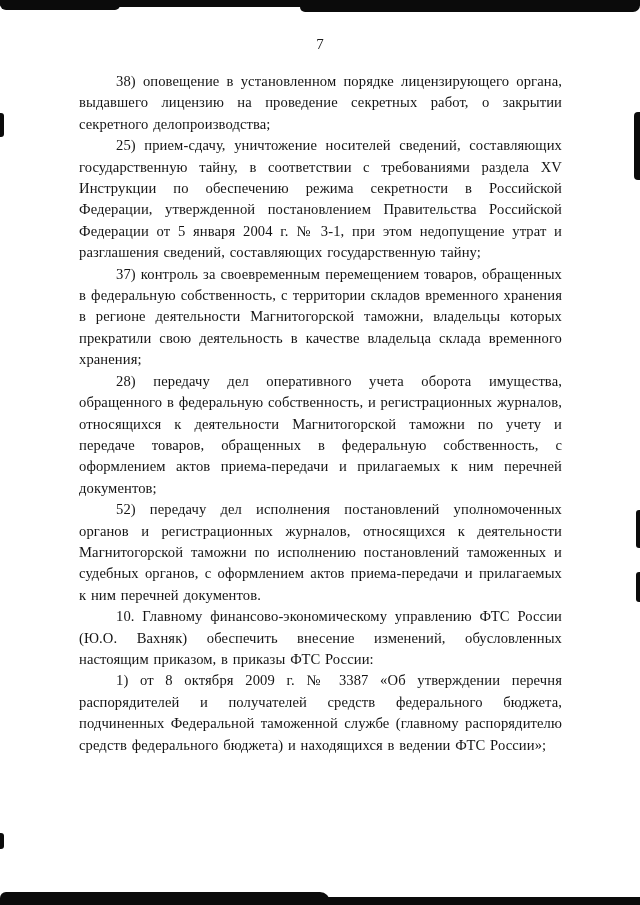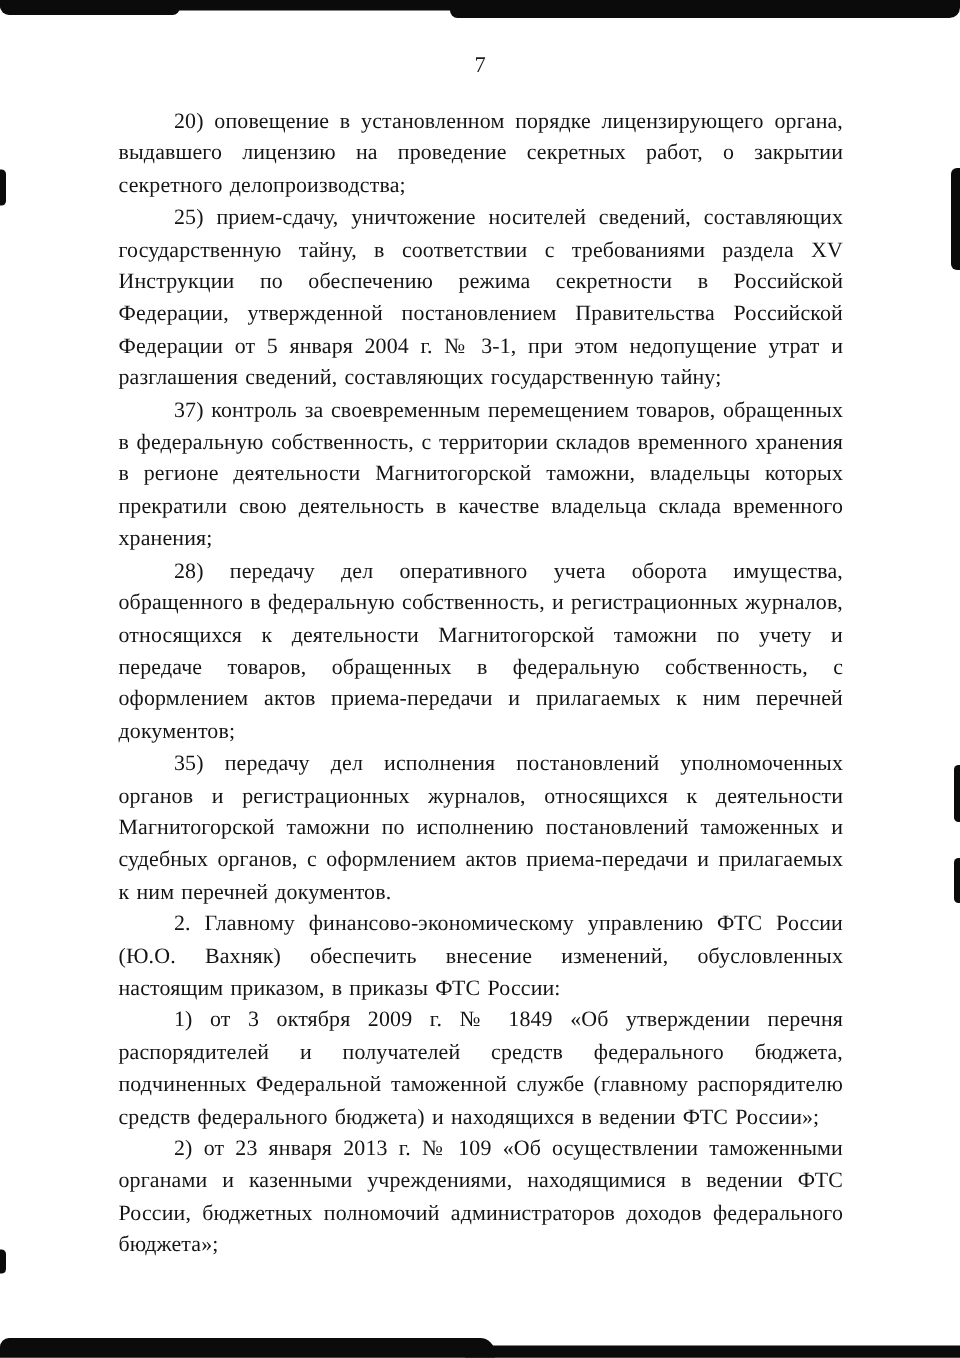--- a/index.html
+++ b/index.html
@@ -76,32 +76,31 @@
   <div class="artifact a-right1"></div>
   <div class="artifact a-right2"></div>
   <div class="artifact a-right3"></div>
   <div class="artifact a-left1"></div>
   <div class="artifact a-left2"></div>
 
   <div class="page-number">7</div>
 
   <div class="body-text">
 
-      <p class="para">20) оповещение в установленном порядке лицензирующего органа, выдавшего лицензию на проведение секретных работ, о закрытии секретного делопроизводства;</p>
+      <p class="para">38) оповещение в установленном порядке лицензирующего органа, выдавшего лицензию на проведение секретных работ, о закрытии секретного делопроизводства;</p>
 
       <p class="para">25) прием-сдачу, уничтожение носителей сведений, составляющих государственную тайну, в соответствии с требованиями раздела XV Инструкции по обеспечению режима секретности в Российской Федерации, утвержденной постановлением Правительства Российской Федерации от 5 января 2004 г. № 3-1, при этом недопущение утрат и разглашения сведений, составляющих государственную тайну;</p>
 
 
       <p class="para">37) контроль за своевременным перемещением товаров, обращенных в федеральную собственность, с территории складов временного хранения в регионе деятельности Магнитогорской таможни, владельцы которых прекратили свою деятельность в качестве владельца склада временного хранения;</p>
 
       <p class="para">28) передачу дел оперативного учета оборота имущества, обращенного в федеральную собственность, и регистрационных журналов, относящихся к деятельности Магнитогорской таможни по учету и передаче товаров, обращенных в федеральную собственность, с оформлением актов приема-передачи и прилагаемых к ним перечней документов;</p>
 
-      <p class="para">35) передачу дел исполнения постановлений уполномоченных органов и регистрационных журналов, относящихся к деятельности Магнитогорской таможни по исполнению постановлений таможенных и судебных органов, с оформлением актов приема-передачи и прилагаемых к ним перечней документов.</p>
+      <p class="para">52) передачу дел исполнения постановлений уполномоченных органов и регистрационных журналов, относящихся к деятельности Магнитогорской таможни по исполнению постановлений таможенных и судебных органов, с оформлением актов приема-передачи и прилагаемых к ним перечней документов.</p>
 
-      <p class="para">2. Главному финансово-экономическому управлению ФТС России (Ю.О. Вахняк) обеспечить внесение изменений, обусловленных настоящим приказом, в приказы ФТС России:</p>
+      <p class="para">10. Главному финансово-экономическому управлению ФТС России (Ю.О. Вахняк) обеспечить внесение изменений, обусловленных настоящим приказом, в приказы ФТС России:</p>
 
-      <p class="para">1) от 3 октября 2009 г. № 1849 «Об утверждении перечня распорядителей и получателей средств федерального бюджета, подчиненных Федеральной таможенной службе (главному распорядителю средств федерального бюджета) и находящихся в ведении ФТС России»;</p>
+      <p class="para">1) от 8 октября 2009 г. № 3387 «Об утверждении перечня распорядителей и получателей средств федерального бюджета, подчиненных Федеральной таможенной службе (главному распорядителю средств федерального бюджета) и находящихся в ведении ФТС России»;</p>
 
-      <p class="para">2) от 23 января 2013 г. № 109 «Об осуществлении таможенными органами и казенными учреждениями, находящимися в ведении ФТС России, бюджетных полномочий администраторов доходов федерального бюджета»;</p>
 
     </div>
 
 </div>
 
 </body></html>

